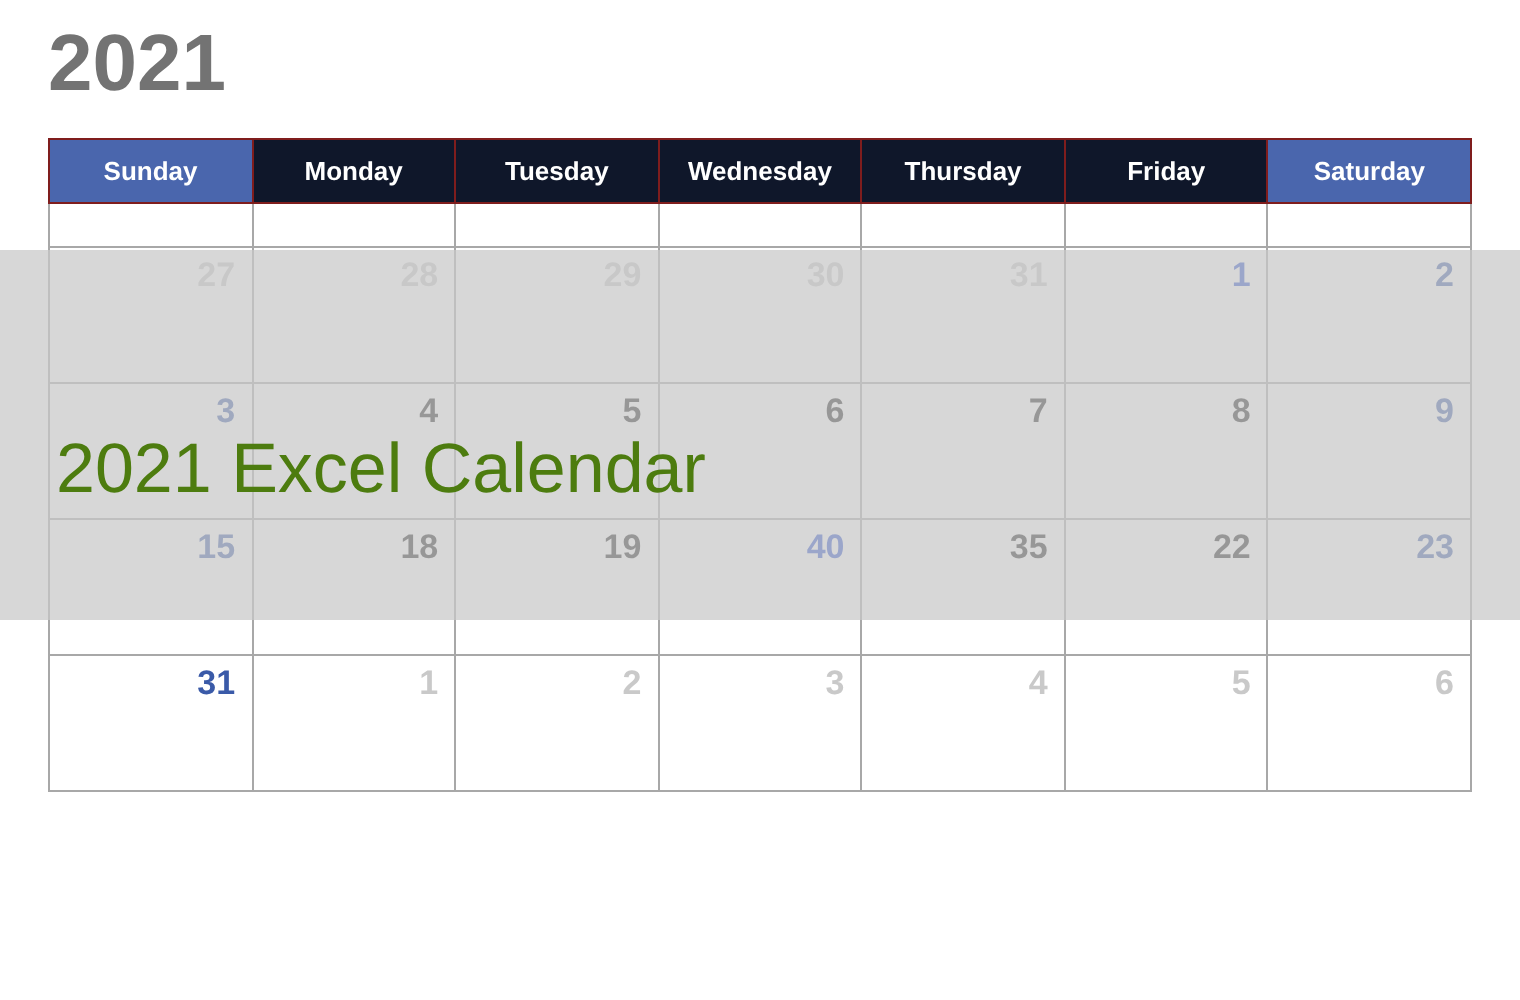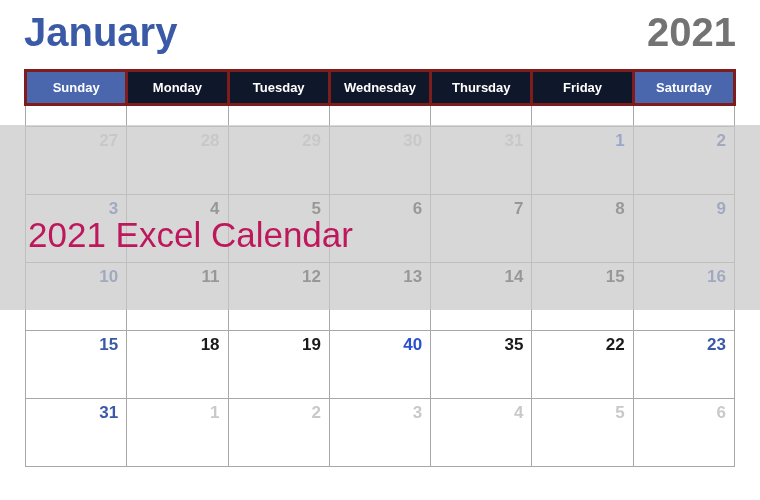--- a/index.html
+++ b/index.html
@@ -31,21 +31,21 @@
     width: calc(100% - 48px);
     margin: 0 24px;
     border-collapse: collapse;
     table-layout: fixed;
   }
   .calendar th {
     padding: 8px 0;
     font-size: 13px;
     font-weight: bold;
     color: #fff;
-    border: 3px solid #7f1d1d;
+    border: 1px solid #7f1d1d;
     margin-top: 28px;
   }
   .calendar th.weekend { background: #4a66ad; }
   .calendar th.weekday { background: #0f172a; }
   .calendar td {
     border: 1px solid #a8a8a8;
     height: 64px;
     vertical-align: top;
     text-align: right;
     padding: 4px 8px 0 0;
@@ -63,35 +63,34 @@
     position: absolute;
     top: 125px;
     left: 0;
     width: 100%;
     height: 185px;
     background: rgba(200,200,200,0.72);
     padding: 90px 0 0 28px;
   }
   .overlay-title {
     font-size: 35px;
-    color: #be185d;
+    color: #4d7c0f;
     font-weight: 400;
     margin-bottom: 6px;
   }
   .overlay-sub {
     font-size: 18px;
     color: #333;
     font-weight: 400;
   }
 </style>
 </head>
 <body>
 
 <div class="header">
-  <div class="month-title">January</div>
   <div class="year-title">2021</div>
 </div>
 
 <table class="calendar">
   <thead>
     <tr>
       <th class="weekend">Sunday</th>
       <th class="weekday">Monday</th>
       <th class="weekday">Tuesday</th>
       <th class="weekday">Wednesday</th>
@@ -122,29 +121,20 @@
       <tr class="tall">
         <td class="weekend-day">3</td>
         <td class="current">4</td>
         <td class="current">5</td>
         <td class="current">6</td>
         <td class="current">7</td>
         <td class="current">8</td>
         <td class="weekend-day">9</td>
       </tr>
       <tr class="tall">
-        <td class="weekend-day">10</td>
-        <td class="current">11</td>
-        <td class="current">12</td>
-        <td class="current">13</td>
-        <td class="current">14</td>
-        <td class="current">15</td>
-        <td class="weekend-day">16</td>
-      </tr>
-      <tr class="tall">
         <td class="weekend-day">15</td>
         <td class="current">18</td>
         <td class="current">19</td>
         <td class="holiday">40</td>
         <td class="current">35</td>
         <td class="current">22</td>
         <td class="weekend-day">23</td>
       </tr>
       <tr class="tall">
         <td class="weekend-day">31</td>

